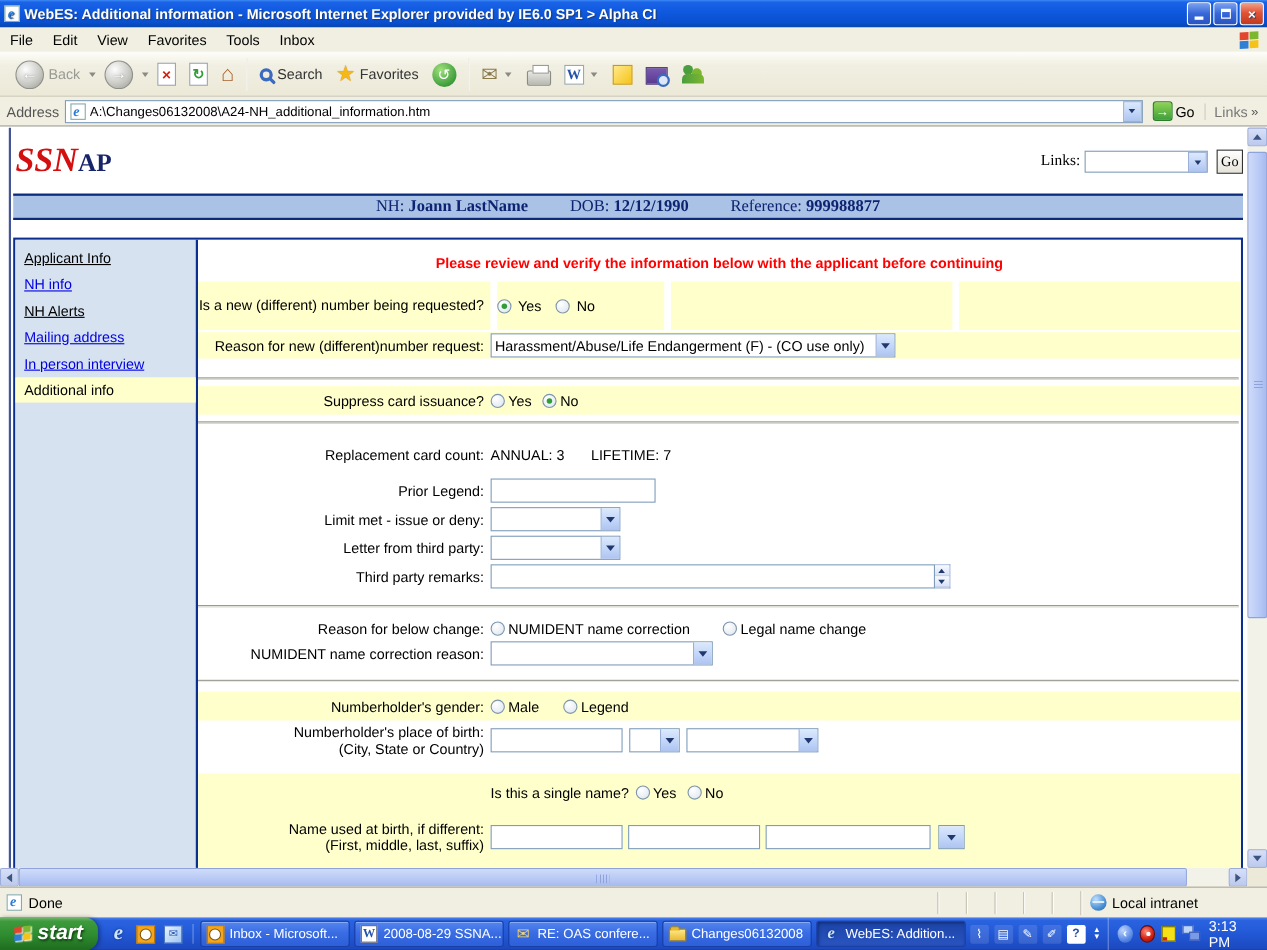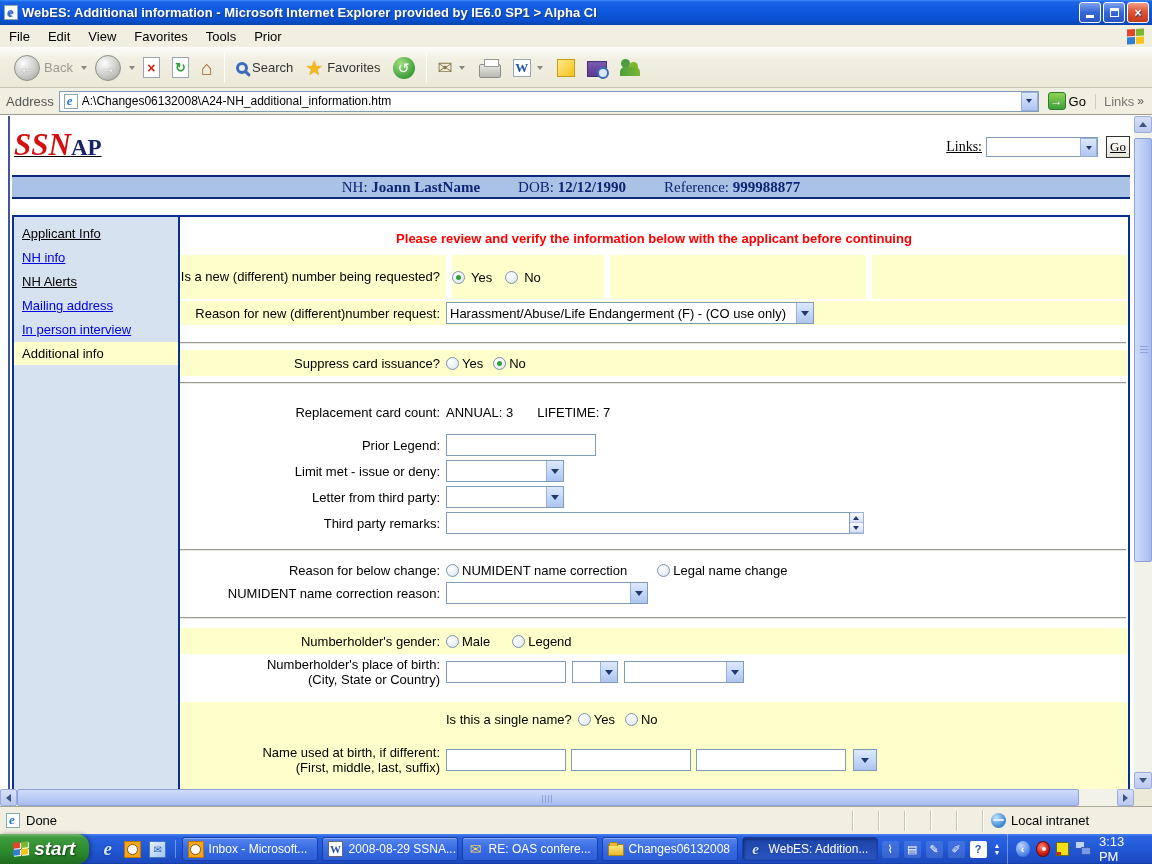--- a/index.html
+++ b/index.html
@@ -91,21 +91,21 @@
   .gobox { display:flex; align-items:center; gap:3px; padding:0 4px; }
   .goicon { width:18px; height:18px; border-radius:3px; background:linear-gradient(180deg,#8fd455,#3f9e3c); border:1px solid #2c7d2a; color:#fff; display:flex; align-items:center; justify-content:center; font-size:12px; font-weight:bold; }
   .linksbox { display:flex; align-items:center; gap:3px; color:#777; border-left:1px solid #cfccbd; padding:0 6px 0 8px; }
   .chev2 { color:#555; font-size:12px; }
 
   
   .page { position:absolute; top:114px; left:0; right:0; bottom:58px; background:#fff; border-top:1px solid #9c9a8e; }
   .doc { position:absolute; top:1px; left:0; right:18px; bottom:17px; overflow:hidden; background:#fff; }
   .doc .leftline { position:absolute; left:8px; top:0; bottom:0; width:2px; background:#44549a; }
 
-  .pghead { display:flex; align-items:flex-start; margin:14px 4px 0 14px;text-decoration:underline; }
+  .pghead { display:flex; align-items:flex-start; margin:14px 4px 0 14px; }
   .logo { font-family:"Liberation Serif", serif; line-height:30px; }
   .logo .ssn { color:#d40f0f; font-style:italic; font-weight:bold; font-size:31px; letter-spacing:0px; }
   .logo .ap { color:#16246a; font-weight:bold; font-size:23px; }
   .pghead .spacer { flex:1; }
   .linksctl { display:flex; align-items:center; gap:4px; margin-top:6px; font-family:"Liberation Serif", serif; font-size:14px; }
   .linksddl { width:112px; height:20px; background:#fff; border:1px solid #7F9DB9; display:flex; }
   .linksddl .sp { flex:1; }
   .gobtn { width:24px; height:22px; border:1px solid #333; background:linear-gradient(#fff,#e6e3d8); font-family:"Liberation Serif",serif; font-size:13px; display:flex; align-items:center; justify-content:center; margin-left:4px; }
 
   .nhbar {
@@ -237,21 +237,21 @@
     <div class="wbtn close">×</div>
   </div>
 </div>
 
 <div class="menubar">
   <span class="menuitem">File</span>
   <span class="menuitem">Edit</span>
   <span class="menuitem">View</span>
   <span class="menuitem">Favorites</span>
   <span class="menuitem">Tools</span>
-  <span class="menuitem">Prior</span>
+  <span class="menuitem">Inbox</span>
   <span class="menuspacer"></span>
   <span class="winflag">
       <i></i>
       <i></i>
       <i></i>
       <i></i>
     </span>
 </div>
 
 <div class="toolbar">

